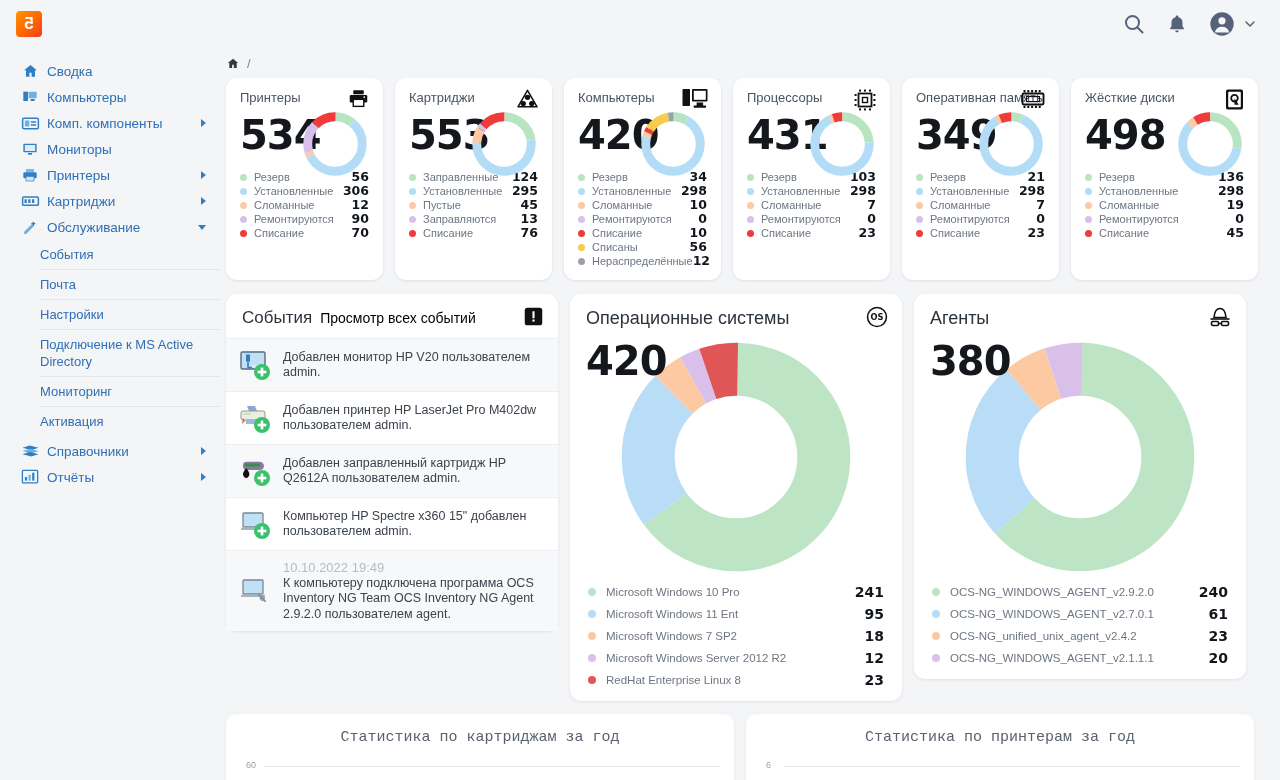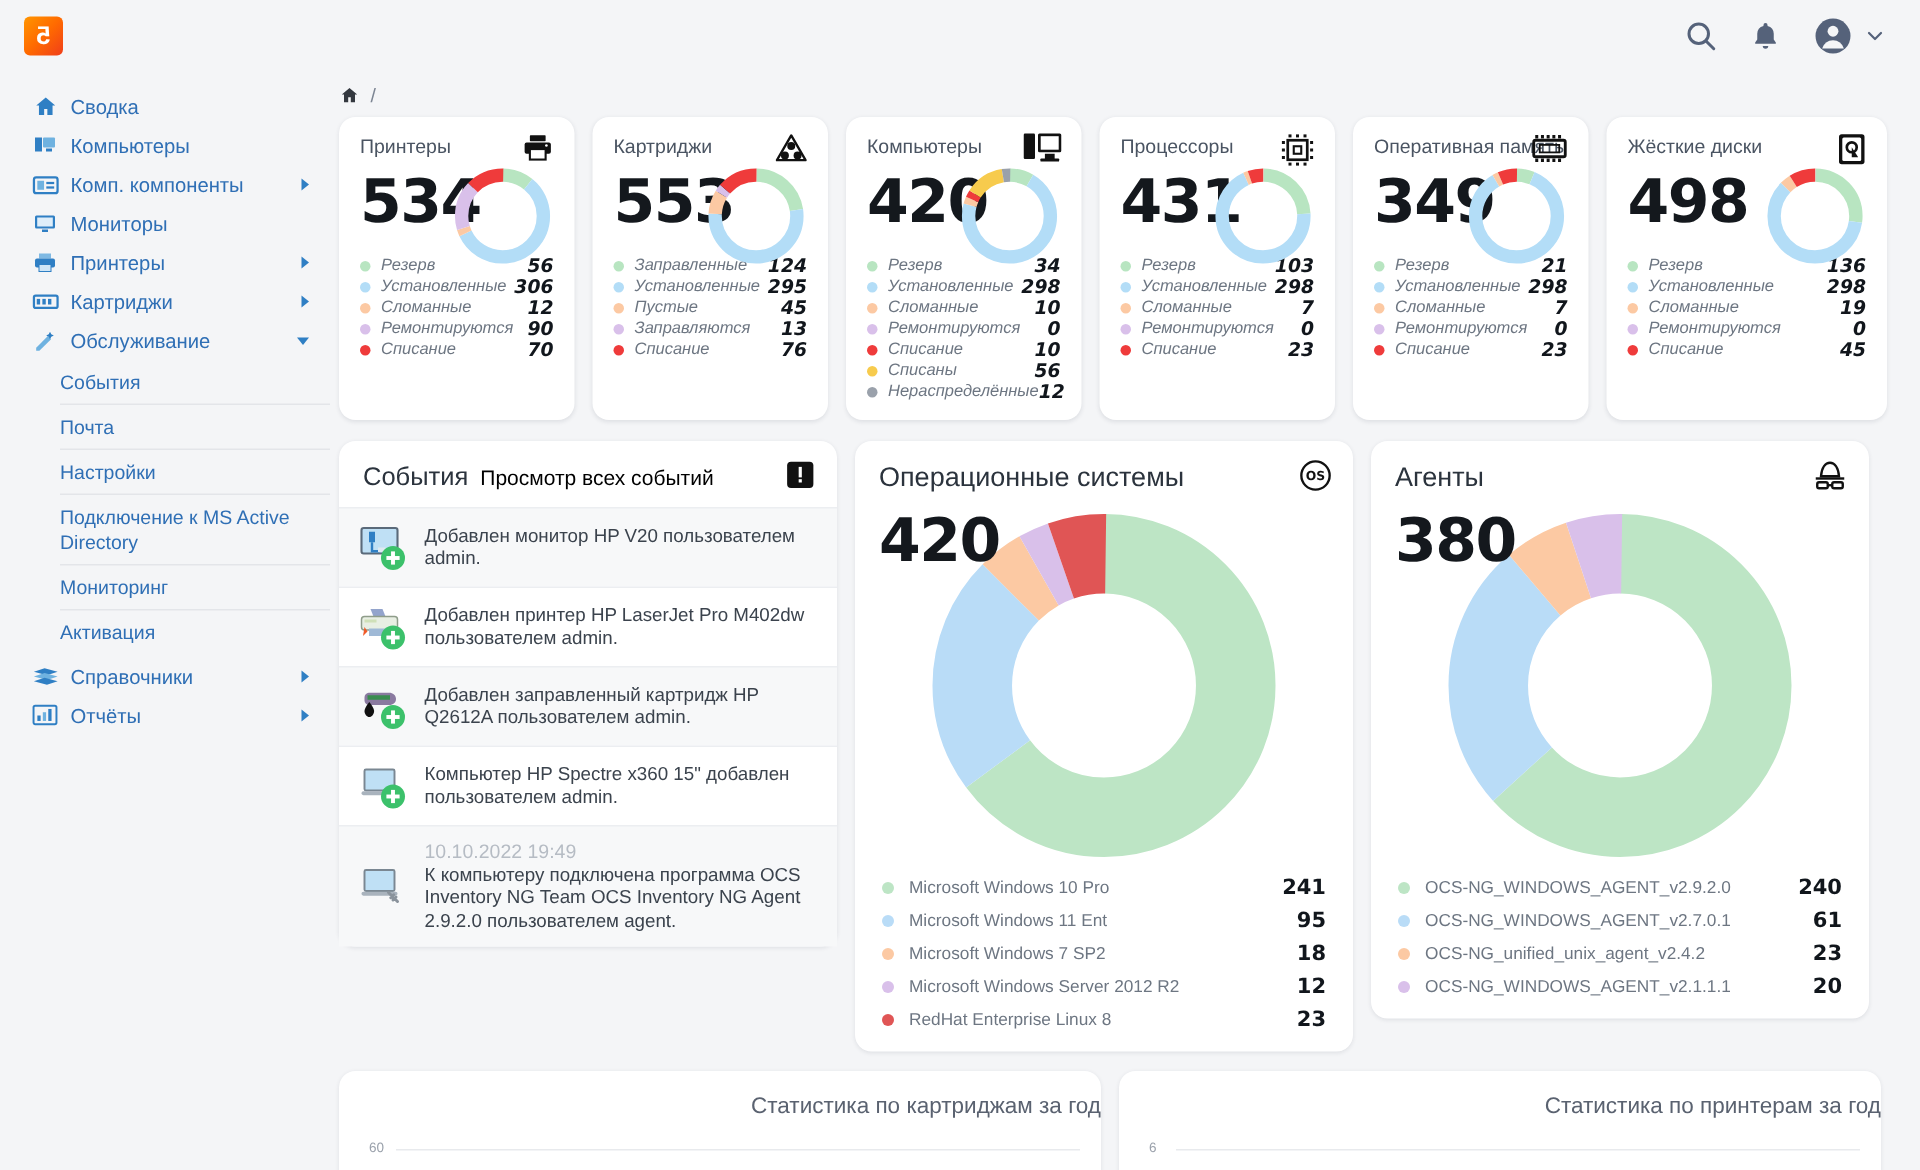--- a/index.html
+++ b/index.html
@@ -84,21 +84,21 @@
     padding: 12px 14px 12px 14px; position: relative;
   }
   .card-title { font-size: 13px; color: #4a5462; line-height: 16px; }
   .card-icon { position: absolute; right: 13px; top: 10px; }
   .card-mid { position: relative; height: 62px; }
   .big-num {
     font-size: 40px; font-weight: bold; letter-spacing: -1px;
     color: #14181d; line-height: 58px; font-family: "DejaVu Sans", sans-serif;
   }
   .donut-sm { position: absolute; right: -2px; top: 2px; }
-  .legend { margin-top: 2px; font-style: italic; }
+  .legend { margin-top: 2px; }
   .legend-row {
     display: flex; align-items: center; font-size: 11px; color: #6d7682;
     height: 14px; line-height: 14px;
   }
   .dot { width: 7px; height: 7px; border-radius: 50%; margin-right: 7px; flex: 0 0 7px; }
   .legend-val {
     margin-left: auto; font-weight: bold; font-size: 12.5px; color: #11161c;
     font-family: "DejaVu Sans", sans-serif;
   }
 
@@ -137,22 +137,22 @@
   .lg-row .dot { width: 8px; height: 8px; flex: 0 0 8px; margin-right: 10px; }
   .lg-val { margin-left: auto; font-weight: bold; font-size: 14px; color: #11161c; font-family: "DejaVu Sans", sans-serif; }
 
   
   .bottom-row { display: flex; gap: 12px; padding: 13px 6px 0 6px; }
   .bchart {
     background: #fff; border-radius: 11px; box-shadow: 0 1px 3px rgba(30,40,60,.10);
     height: 120px; position: relative; overflow: hidden;
   }
   .bchart-title {
-    text-align: right; font-size: 15px; color: #5a6270; padding-top: 15px;
-    font-family: Liberation Sans, sans-serif;
+    text-align: center; font-size: 15px; color: #5a6270; padding-top: 15px;
+    font-family: Liberation Mono, monospace;
   }
   .bchart-axis { position: absolute; left: 20px; top: 52px; right: 14px; }
   .bc-tick { font-size: 9px; color: #9aa1ab; position: absolute; left: 0; top: -6px; }
   .bc-line { position: absolute; left: 18px; right: 0; top: 0; height: 1px; background: #e8eaed; }
 </style>
 </head>
 <body>
 
 <div class="topbar">
   <div class="logo-wrap">

